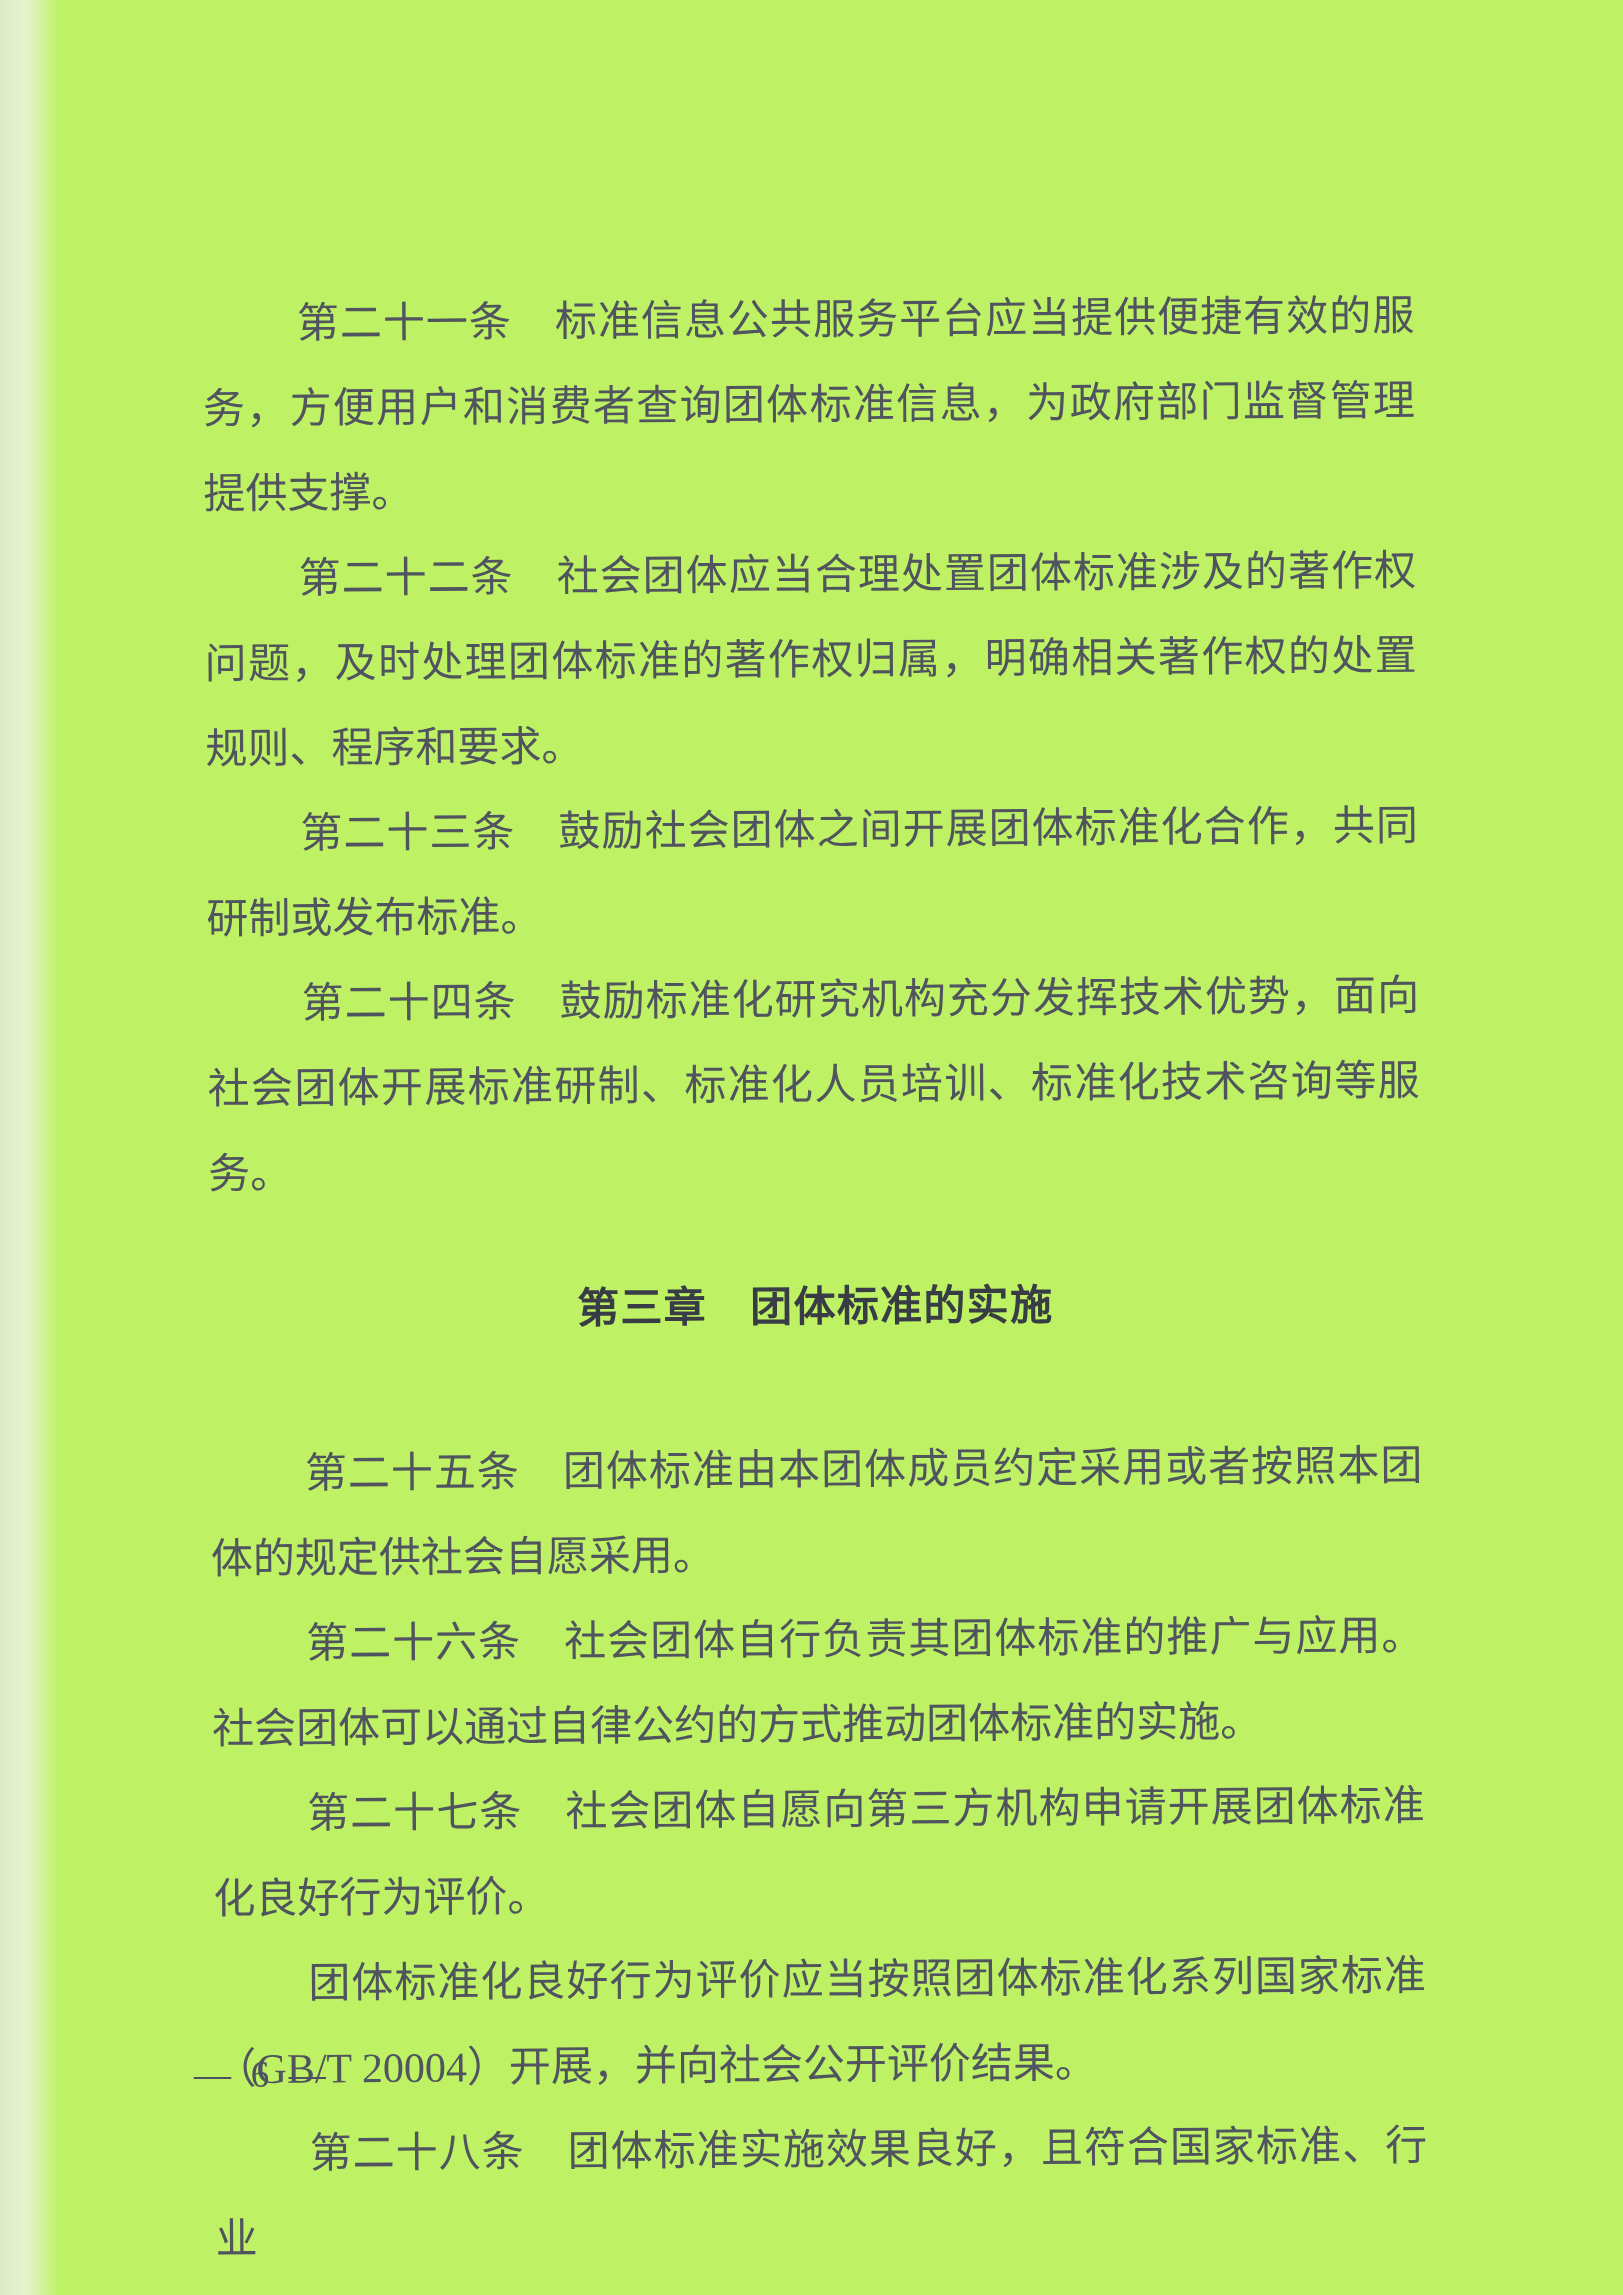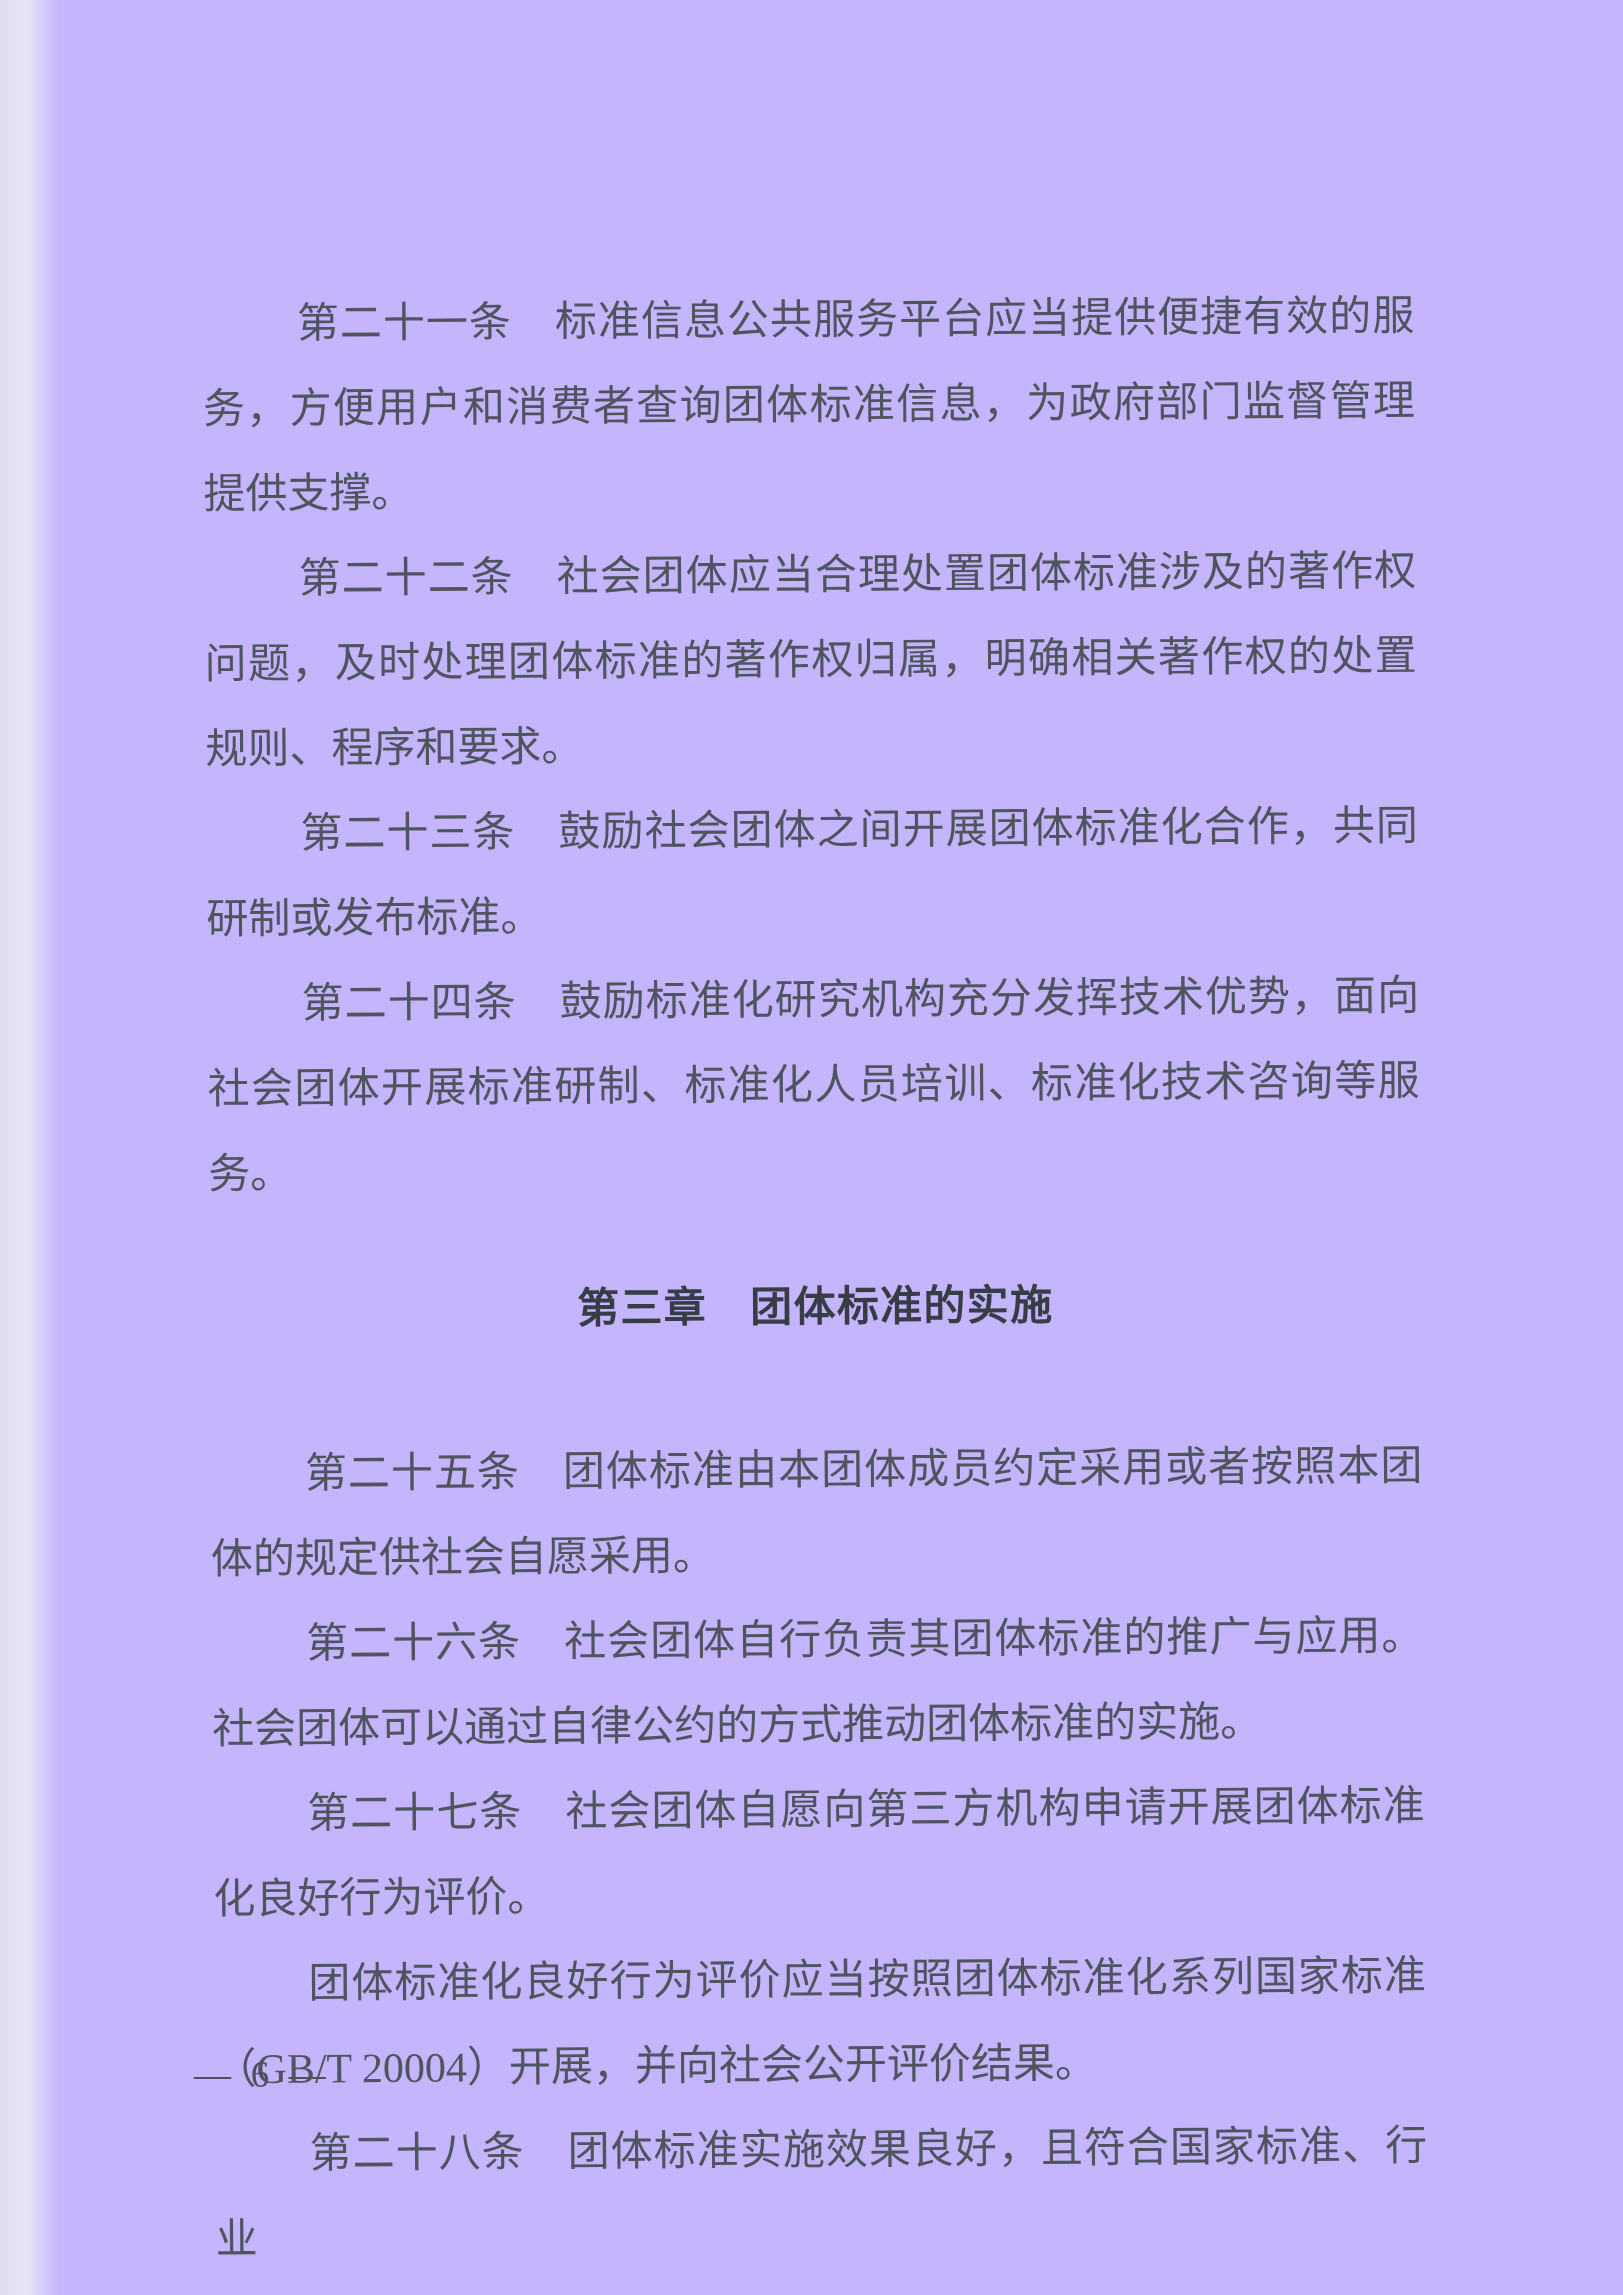--- a/index.html
+++ b/index.html
@@ -5,21 +5,21 @@
   html, body {
     margin: 0;
     padding: 0;
     background: #e9e9e7;
   }
   .page {
     position: relative;
     width: 1624px;
     height: 2295px;
     margin: 0 auto;
-    background: #c4b5fd;
+    background: #bef264;
     overflow: hidden;
     font-family: "Liberation Serif", "DejaVu Serif", serif;
     color: #50545e;
   }
   
   .scan-edge {
     position: absolute;
     left: 0; top: 0; bottom: 0;
     width: 59px;
     background: linear-gradient(90deg, #e7e9e8 0%, #f3f4f3 45%, rgba(255,255,255,0) 100%);

